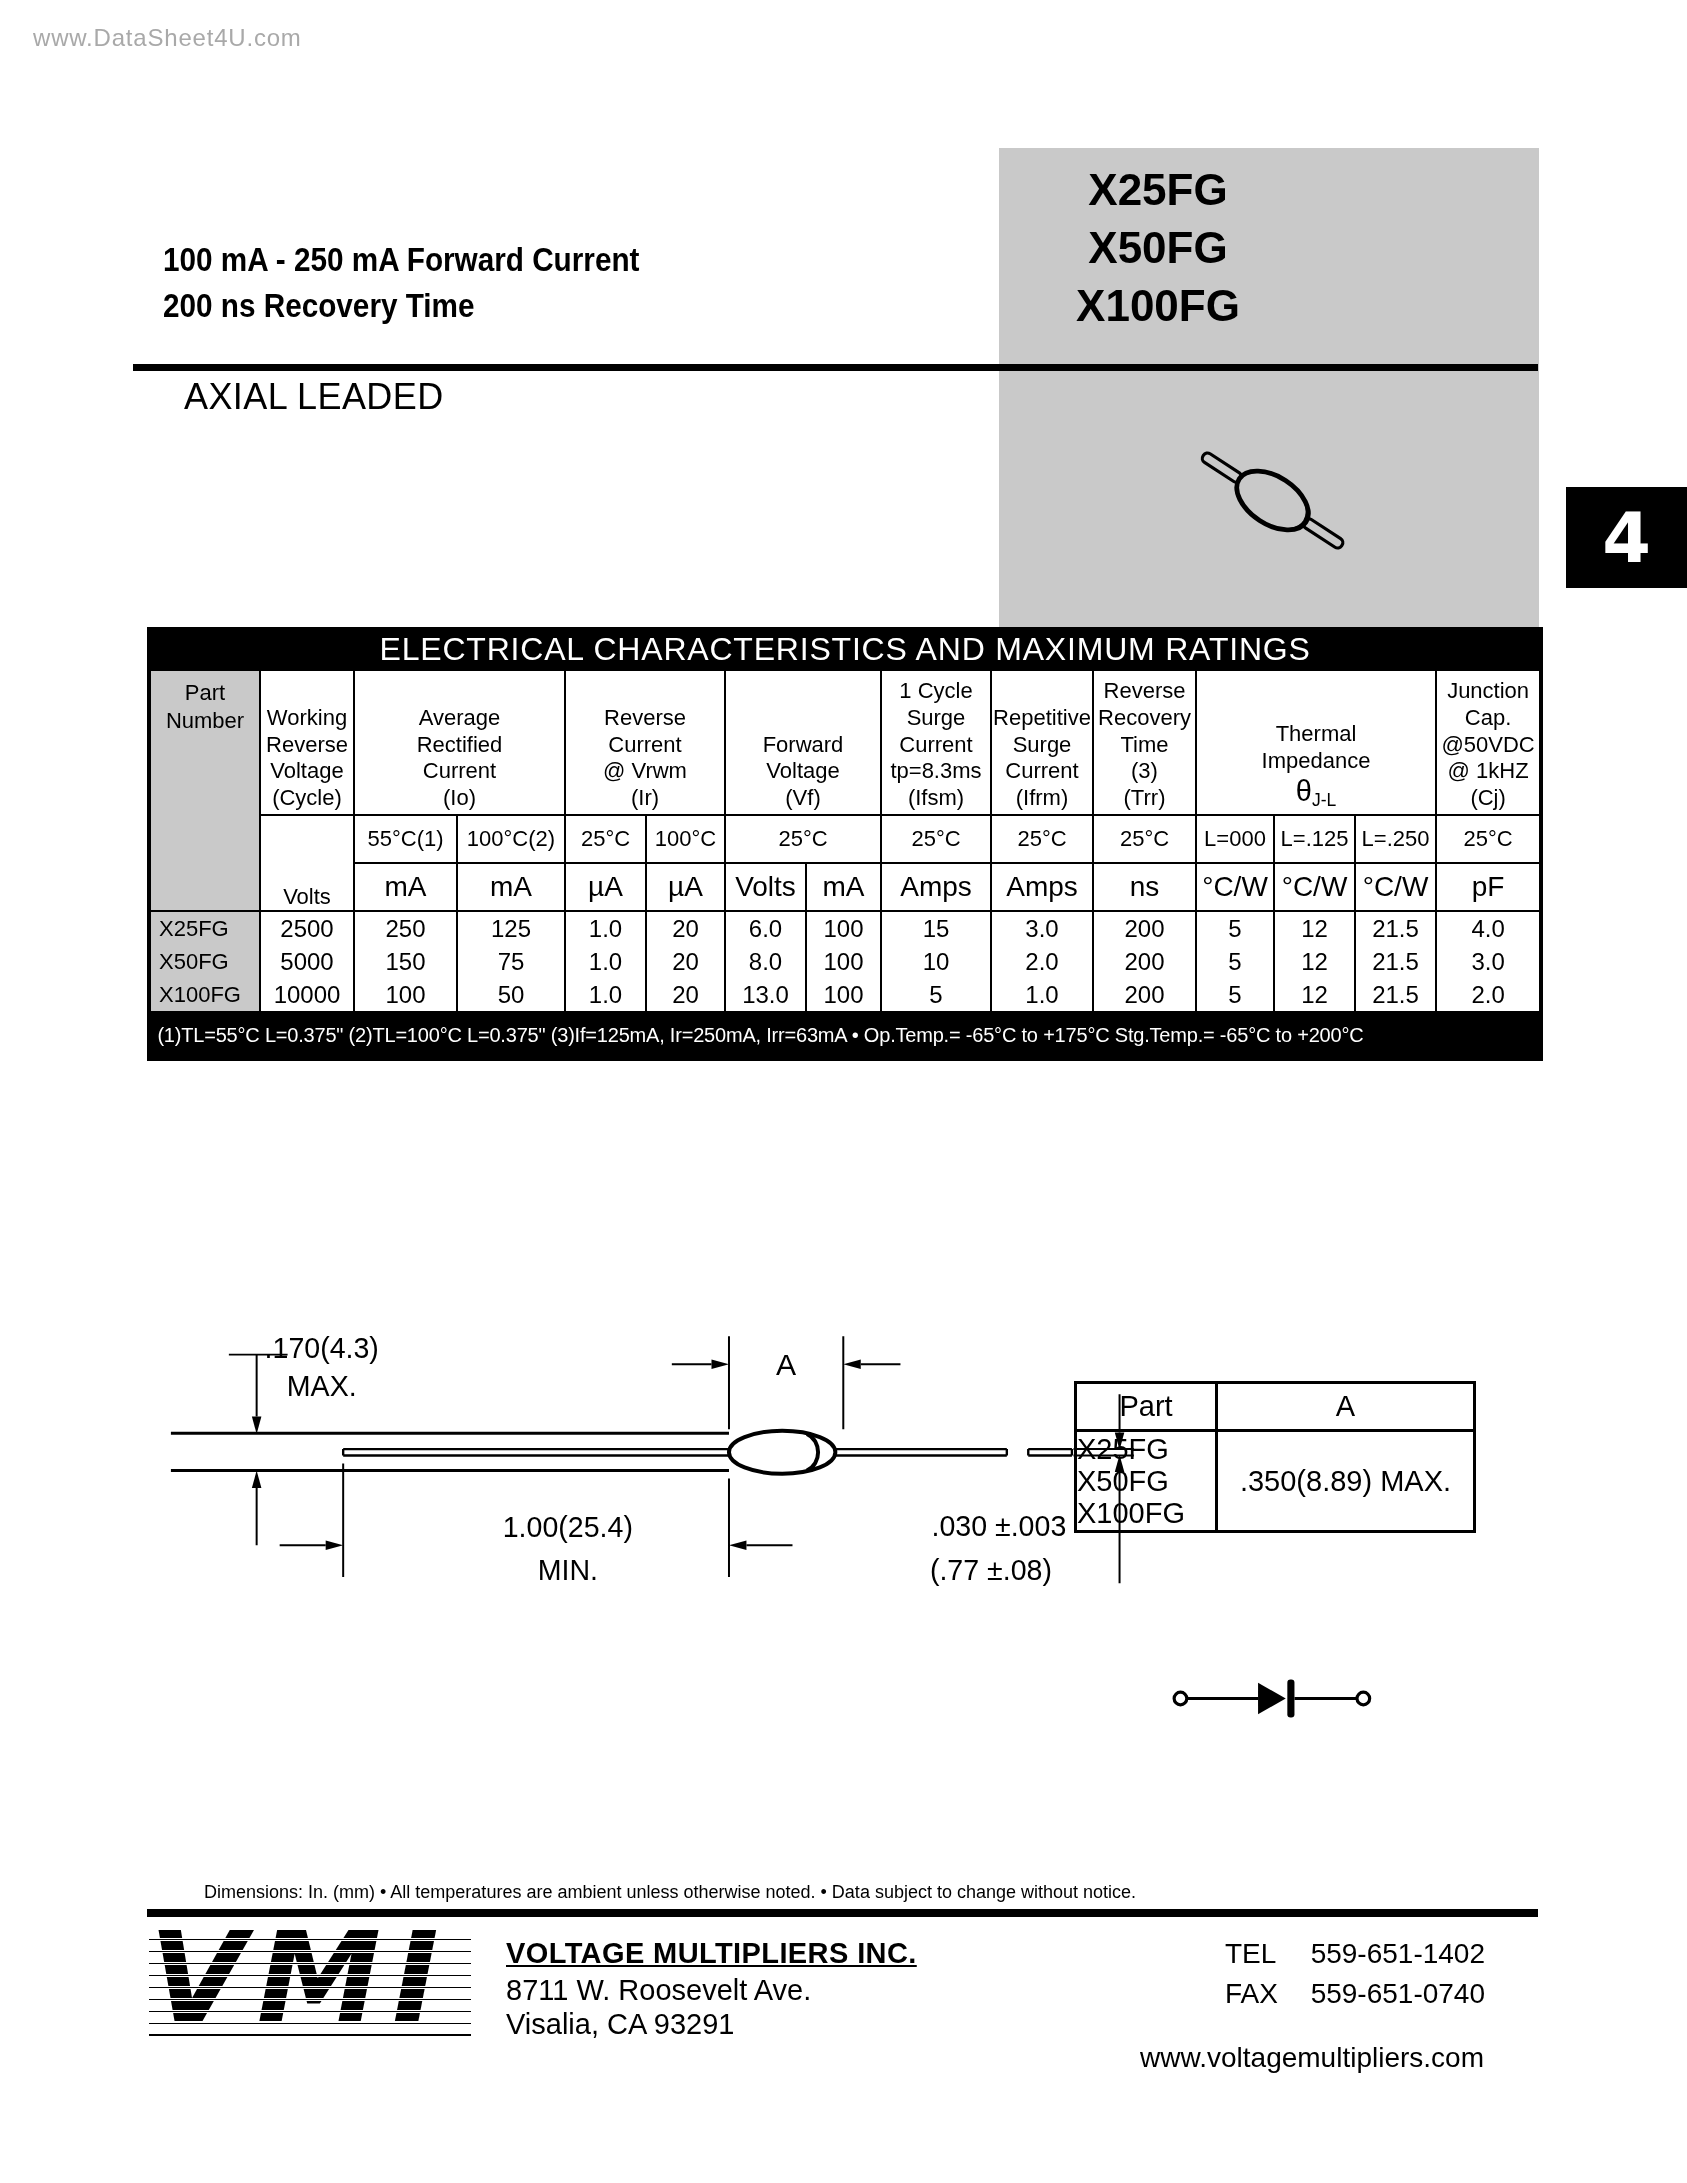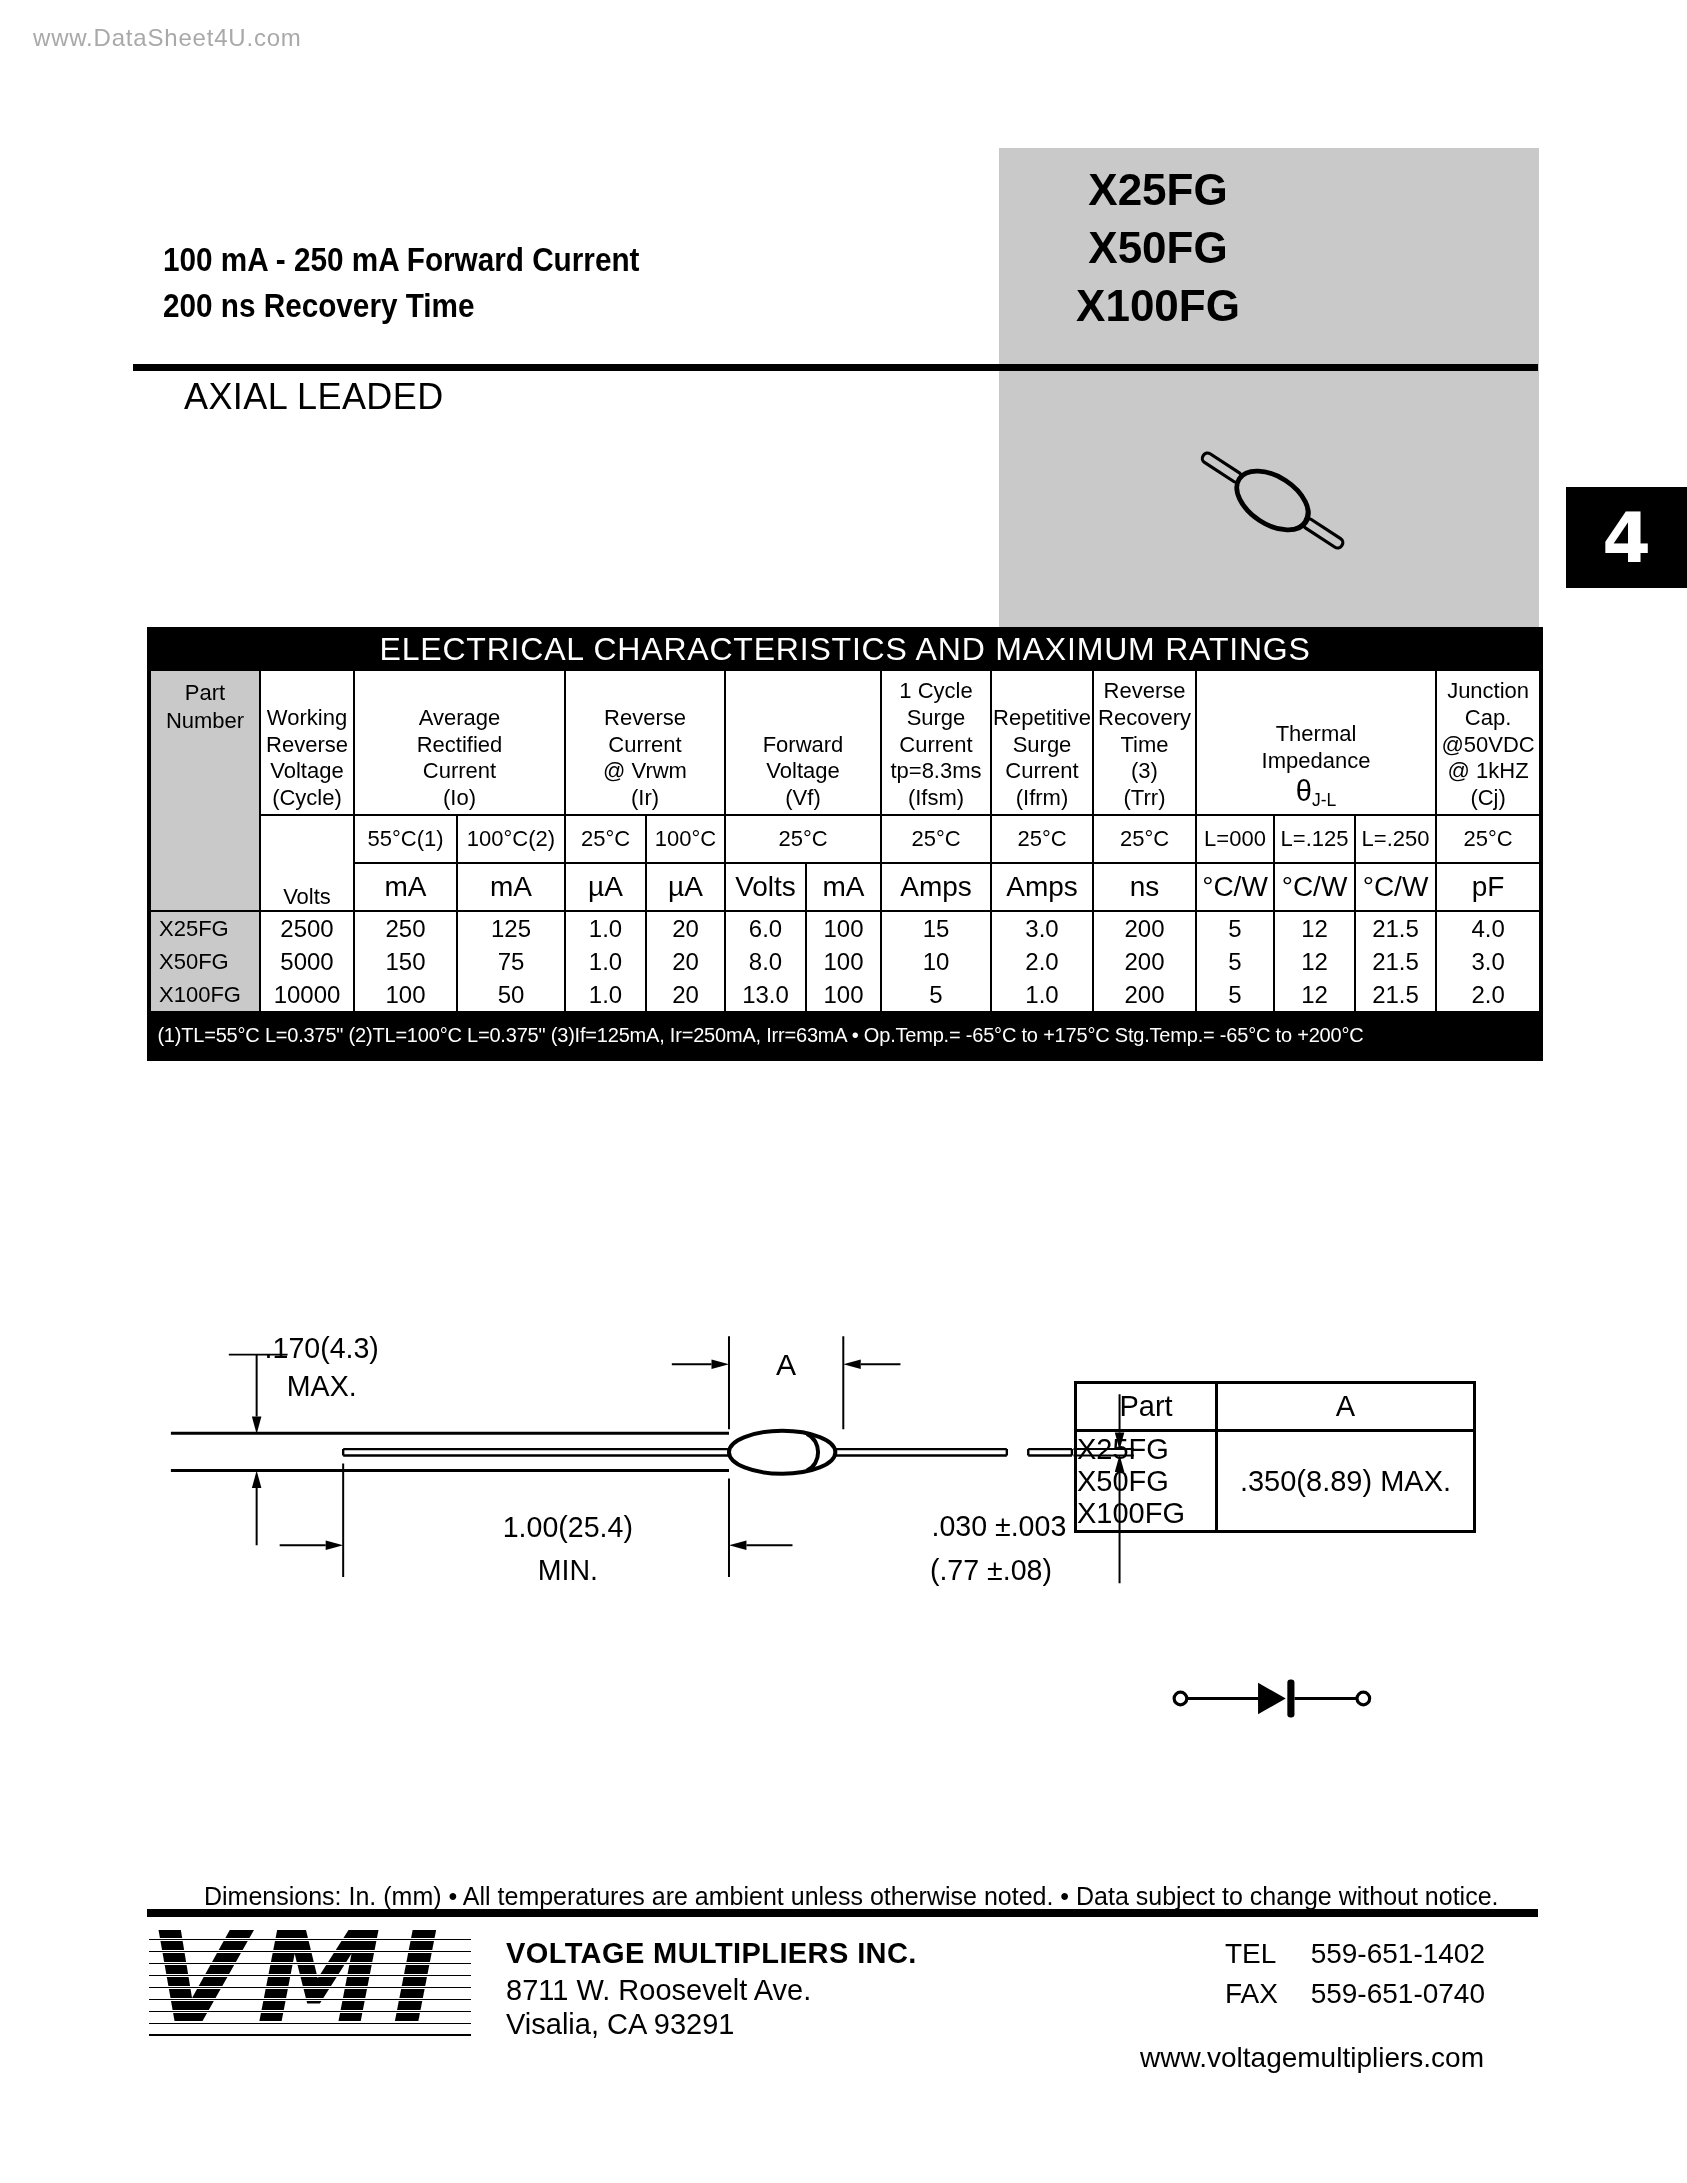--- a/index.html
+++ b/index.html
@@ -55,34 +55,34 @@
 
   
   table.parta { position:absolute; left:1074px; top:1381px; width:399px;
     border-collapse:collapse; table-layout:fixed; border:3.2px solid #000; }
   table.parta th, table.parta td { border:3.2px solid #000; font-weight:normal; font-size:29px; padding:0; }
   table.parta th { height:45px; text-align:center; }
   table.parta td { height:98px; }
   td.pa-parts { text-align:left; padding-left:9.5px; white-space:pre-line; line-height:32px; font-size:27px; }
   td.pa-val { text-align:center; }
 
-  .footer-note { left:204px; top:1882px; font-size:25px; }
+  .footer-note { left:204px; top:1882px; font-size:18px; }
   .footer-rule { left:147px; top:1909px; width:1391px; height:8px; background:#000; }
 
   .logo { left:149px; top:1929px; width:322px; height:107px; }
   .logo-text { position:absolute; left:0; top:0; width:100%; height:100%;
     font-family:"DejaVu Sans",sans-serif; font-weight:bold; font-style:italic;
     font-size:125px; line-height:98px; letter-spacing:11px; }
   .logo-stripes { position:absolute; left:0; top:0; width:100%; height:100%;
     background:repeating-linear-gradient(to bottom, transparent 0 8.7px, #fff 8.7px 12px); }
   .logo-lines { position:absolute; left:0; top:0; width:100%; height:100%;
     background:repeating-linear-gradient(to bottom, transparent 0 9.5px, #000 9.5px 11px, transparent 11px 12px); }
 
   .company { left:506px; font-size:29px; }
-  .cname { top:1937px; font-weight:bold; font-size:29px; letter-spacing:0.4px; }
+  .cname { top:1937px; font-weight:bold; font-size:29px; letter-spacing:0.4px;text-decoration:underline; }
   .caddr { top:1974px; } .ccity { top:2008px; }
 
   .contact-row { left:1225px; width:260px; display:flex; justify-content:space-between; font-size:28px; }
   .tel-row { top:1938px; } .fax-row { top:1978px; }
   .www-row { left:1111px; top:2006px; width:373px; text-align:right; font-size:28px;margin-top:36px; }
 
   .pagenum { left:147px; top:2086px; width:1391px; text-align:center; font-size:29px; }
 </style>
 </head>
 <body>

